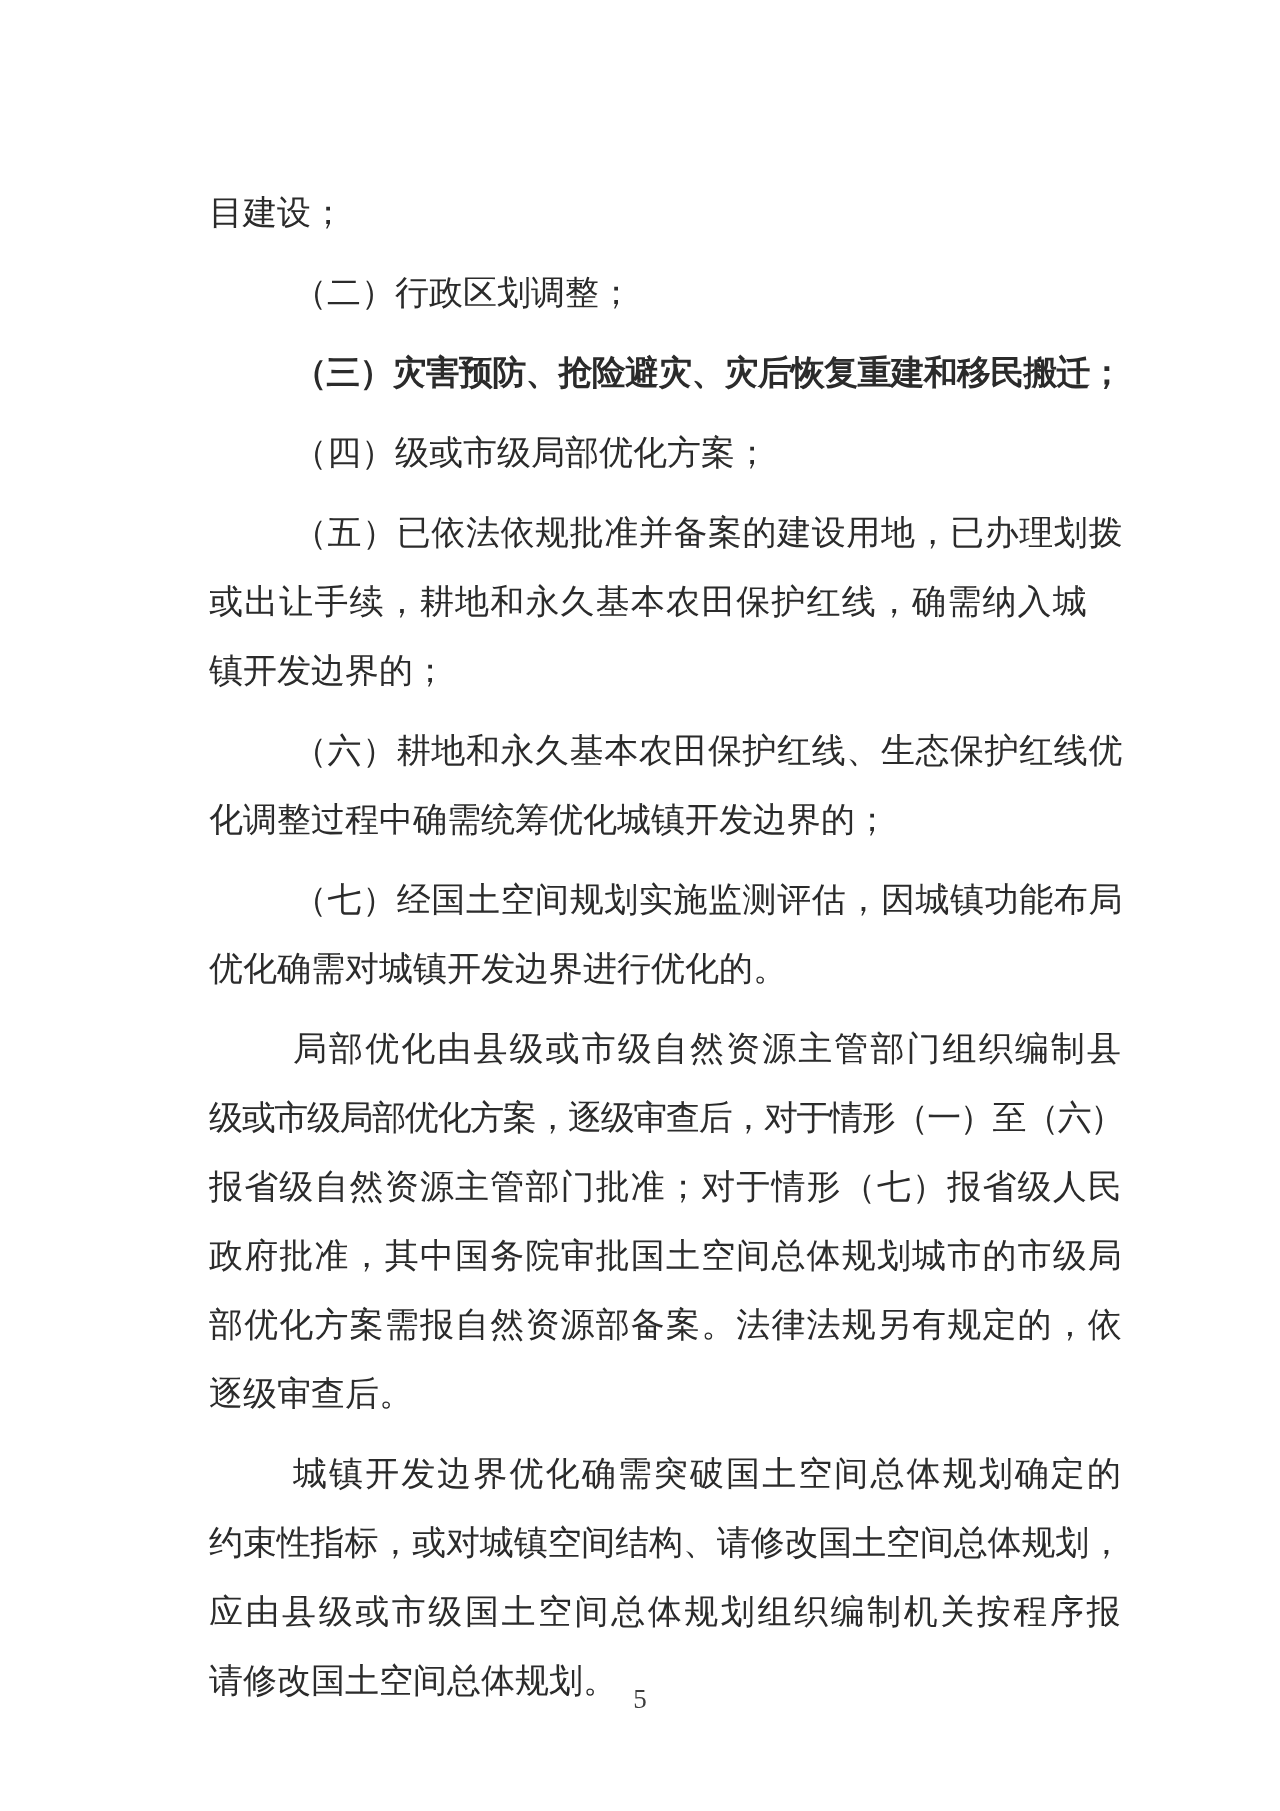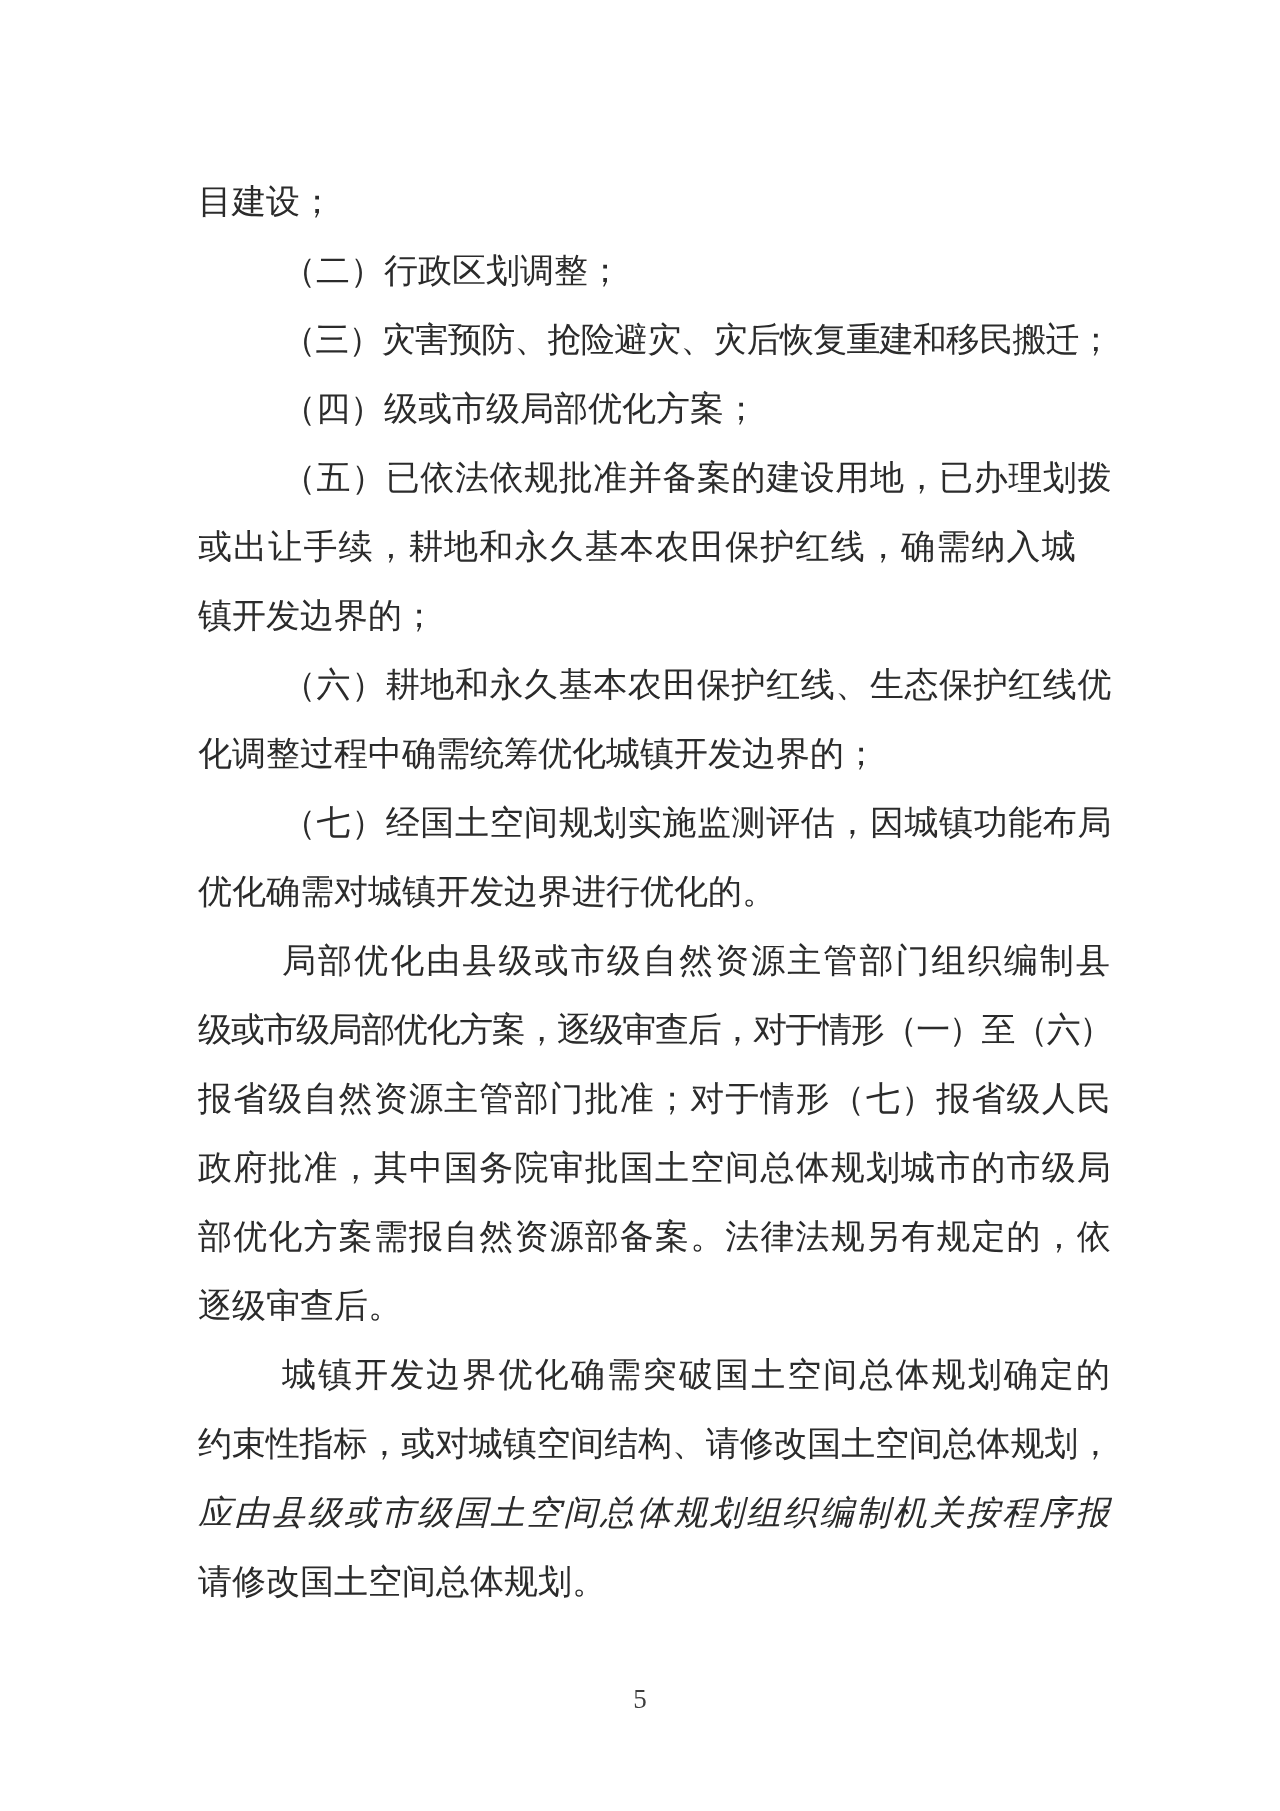--- a/index.html
+++ b/index.html
@@ -17,21 +17,21 @@
     font-family: "Liberation Serif", "DejaVu Serif", serif;
     color: #2b2b2b;
   }
   .text-block {
     position: absolute;
     left: 198px;
     top: 167px;
     width: 914px;
   }
   .paragraph {
-    margin: 0;
+    margin: 11px;
     padding: 0;
   }
   .line {
     box-sizing: border-box;
     width: 914px;
     height: 69px;
     line-height: 69px;
     font-size: 34px;
     white-space: nowrap;
     overflow: visible;
@@ -60,21 +60,21 @@
 
 <div class="page">
   <div class="text-block" id="text-block">
       <div class="paragraph">
         <div class="line"><span class="lt">目建设；</span></div>
       </div>
       <div class="paragraph">
         <div class="line indent"><span class="lt">（二）行政区划调整；</span></div>
       </div>
       <div class="paragraph">
-        <div class="line indent"><span class="lt" style="letter-spacing: -0.8px;">（三）灾害预防、抢险避灾、灾后恢复重建和移民搬迁；</span></div>
+        <div class="line indent"><span class="lt" style="letter-spacing: -0.8px; font-weight: bold;">（三）灾害预防、抢险避灾、灾后恢复重建和移民搬迁；</span></div>
       </div>
       <div class="paragraph">
         <div class="line indent"><span class="lt">（四）级或市级局部优化方案；</span></div>
       </div>
       <div class="paragraph">
         <div class="line indent"><span class="lt" style="letter-spacing: 0.583333px;">（五）已依法依规批准并备案的建设用地，已办理划拨</span></div>
         <div class="line"><span class="lt" style="letter-spacing: 1.15385px;">或出让手续，耕地和永久基本农田保护红线，确需纳入城</span></div>
         <div class="line"><span class="lt">镇开发边界的；</span></div>
       </div>
       <div class="paragraph">
@@ -89,18 +89,18 @@
         <div class="line indent"><span class="lt" style="letter-spacing: 2.08696px;">局部优化由县级或市级自然资源主管部门组织编制县</span></div>
         <div class="line"><span class="lt" style="letter-spacing: -1.35714px;">级或市级局部优化方案，逐级审查后，对于情形（一）至（六）</span></div>
         <div class="line"><span class="lt" style="letter-spacing: 1.15385px;">报省级自然资源主管部门批准；对于情形（七）报省级人民</span></div>
         <div class="line"><span class="lt" style="letter-spacing: 1.15385px;">政府批准，其中国务院审批国土空间总体规划城市的市级局</span></div>
         <div class="line"><span class="lt" style="letter-spacing: 1.15385px;">部优化方案需报自然资源部备案。法律法规另有规定的，依</span></div>
         <div class="line"><span class="lt">逐级审查后。</span></div>
       </div>
       <div class="paragraph">
         <div class="line indent"><span class="lt" style="letter-spacing: 2.08696px;">城镇开发边界优化确需突破国土空间总体规划确定的</span></div>
         <div class="line"><span class="lt" style="letter-spacing: -0.148148px;">约束性指标，或对城镇空间结构、请修改国土空间总体规划，</span></div>
-        <div class="line"><span class="lt" style="letter-spacing: 2.56px; font-style: italic;">应由县级或市级国土空间总体规划组织编制机关按程序报</span></div>
+        <div class="line"><span class="lt" style="letter-spacing: 2.56px;">应由县级或市级国土空间总体规划组织编制机关按程序报</span></div>
         <div class="line"><span class="lt">请修改国土空间总体规划。</span></div>
       </div>
     </div>
   <div class="page-number">5</div>
 </div>
 
 </body></html>

